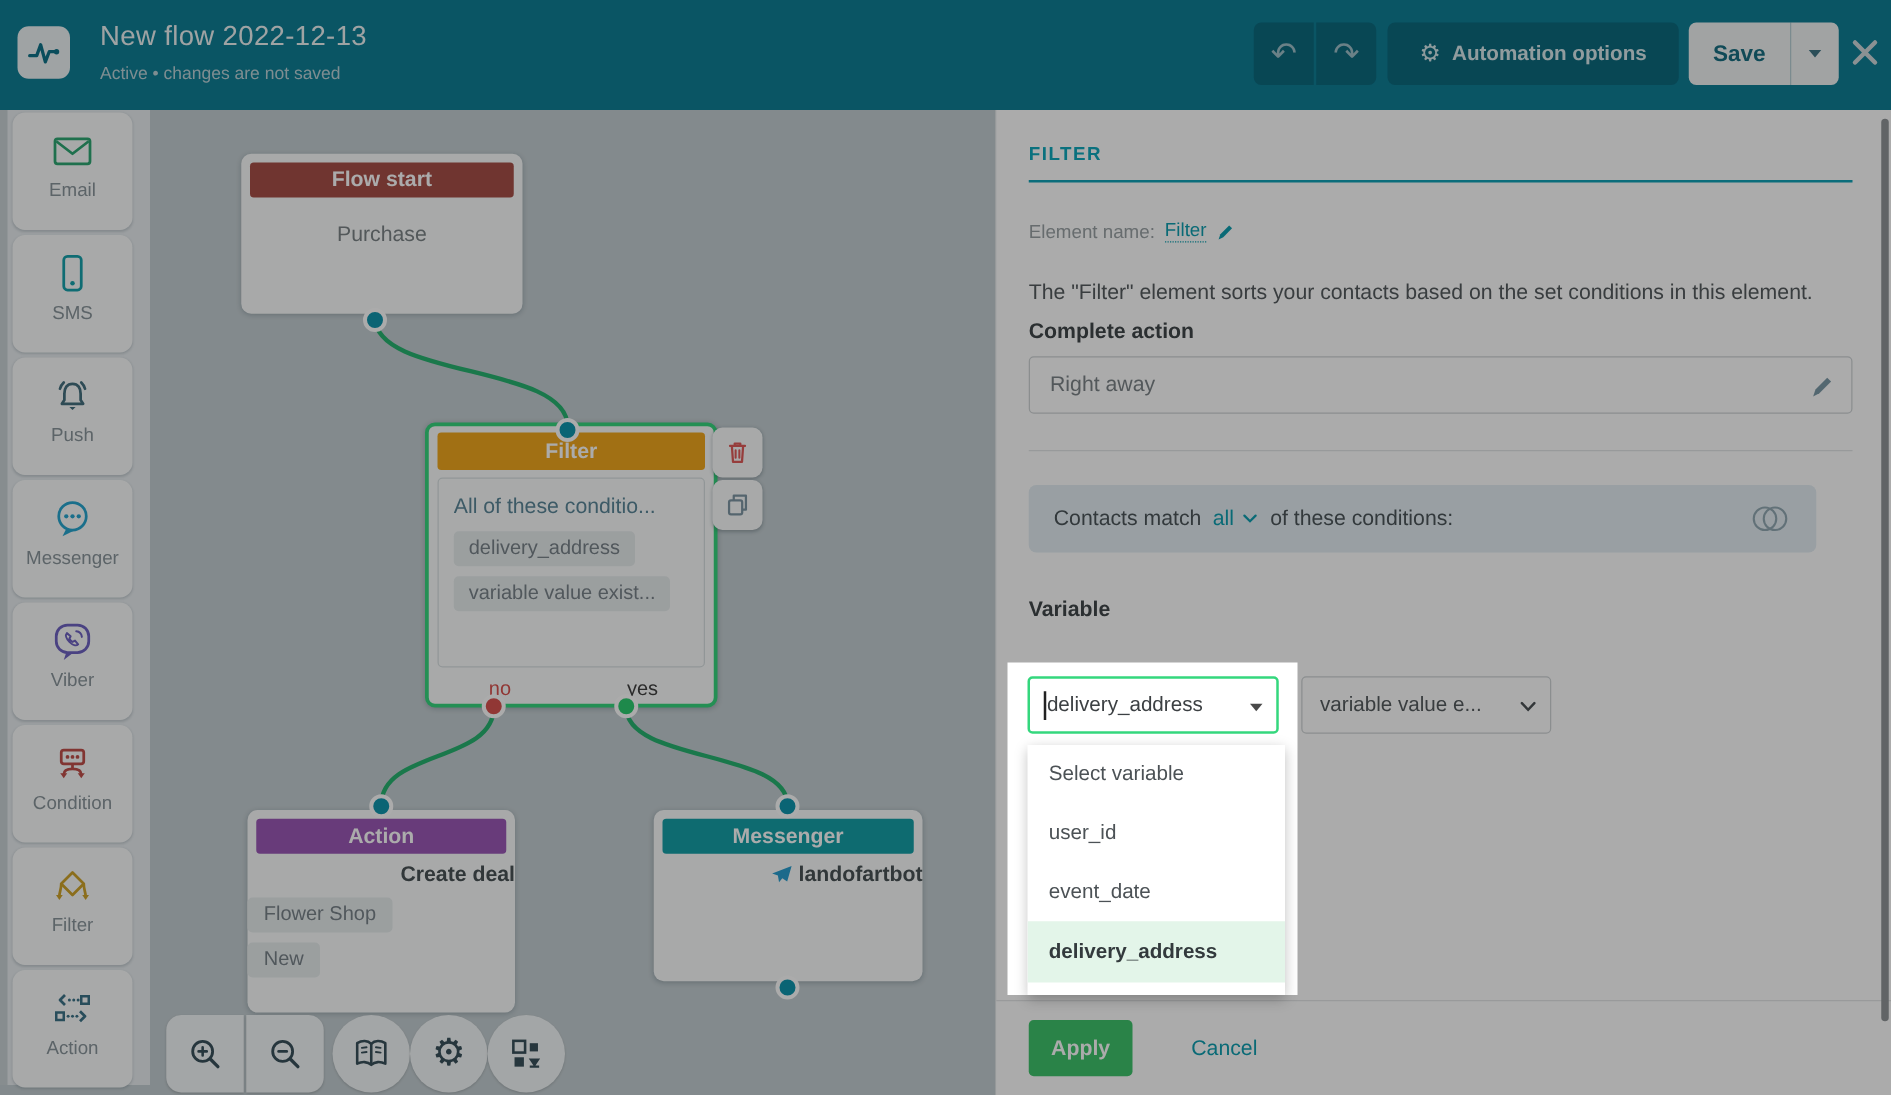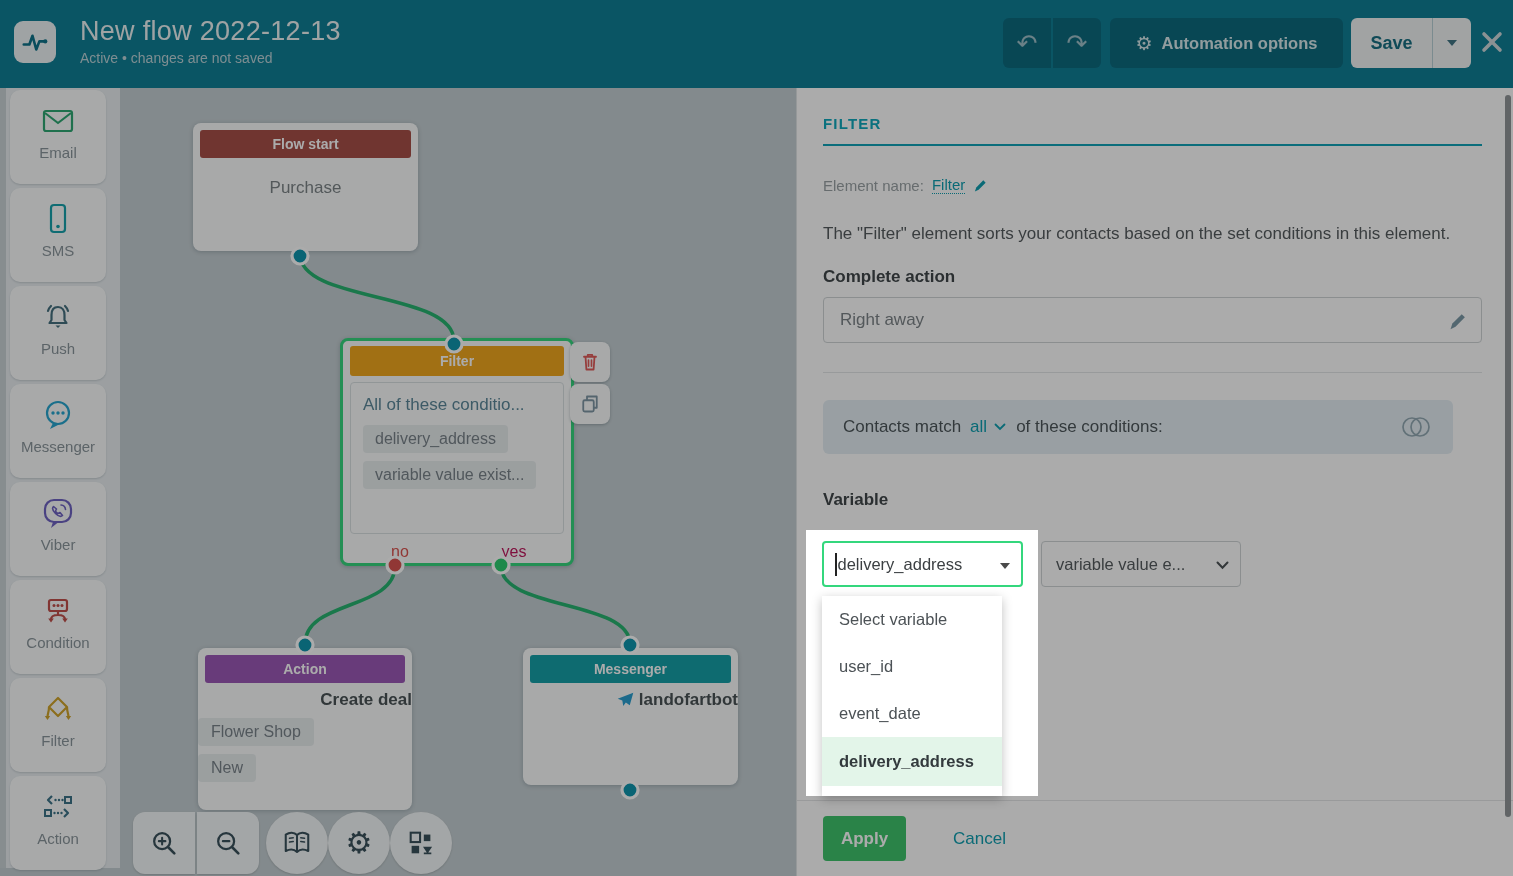--- a/index.html
+++ b/index.html
@@ -3,21 +3,21 @@
 <meta charset="utf-8">
 <style>
   * { margin:0; padding:0; box-sizing:border-box; }
   html,body { width:1513px; height:876px; overflow:hidden; }
   body { font-family:"Liberation Sans","DejaVu Sans",sans-serif; }
   .app { position:relative; width:1513px; height:876px; background:#c4ced2; overflow:hidden; }
 
   
   .header { position:absolute; left:0; top:0; width:1513px; height:88px; background:#0f7f96; z-index:10; }
   .logo { position:absolute; left:14px; top:21px; width:42px; height:42px; border-radius:9px; background:#eef4f5; display:flex; align-items:center; justify-content:center; }
-  .htitle { position:absolute; left:80px; top:16px; font-size:27px; color:#edf3f4; letter-spacing:.3px; }
+  .htitle { position:absolute; left:80px; top:16px; font-size:22px; color:#edf3f4; letter-spacing:.3px; }
   .hsub { position:absolute; left:80px; top:50px; font-size:14px; color:#bcd3d8; }
   .hbtn { position:absolute; top:18px; height:50px; background:#0d6a7e; display:flex; align-items:center; justify-content:center; cursor:pointer; }
   .undo { left:1003px; width:48px; border-radius:6px 0 0 6px; }
   .redo { left:1053px; width:48px; border-radius:0 6px 6px 0; }
   .arrow-glyph { font-size:25px; color:#9fc0c9; line-height:1; }
   .automation { left:1110px; width:233px; border-radius:6px; gap:9px; }
   .automation .gear-glyph { font-size:19px; color:#d4e7ea; }
   .automation span.lbl { font-size:16.5px; font-weight:bold; color:#d8e9ec; }
   .savebtn { position:absolute; left:1351px; top:18px; width:120px; height:50px; background:#f1f4f4; border-radius:6px; display:flex; }
   .save-main { flex:1; display:flex; align-items:center; justify-content:center; font-size:18px; font-weight:bold; color:#186f82; border-right:1px solid rgba(16,100,118,.25); cursor:pointer; }
@@ -29,33 +29,33 @@
   .sidebar { position:absolute; left:0; top:80px; width:120px; height:788px; background:#e9eef1; z-index:5; }
   .side-track { position:absolute; left:0; top:0; width:6px; height:788px; background:#c9d2d6; }
   .scard { position:absolute; left:10px; width:96px; height:94px; background:#fbfdfd; border-radius:10px; box-shadow:0 1px 2px rgba(40,60,70,.18); display:flex; flex-direction:column; align-items:center; justify-content:flex-start; padding-top:14px; cursor:grab; }
   .scard .slbl { margin-top:6px; font-size:15px; color:#8a959b; }
 
   
   .canvas { position:absolute; left:120px; top:88px; width:676px; height:788px; background:#c4ced2; overflow:hidden; }
   svg.wires { position:absolute; left:0; top:0; z-index:1; }
   svg.ports { position:absolute; left:0; top:0; z-index:3; pointer-events:none; }
   .node { position:absolute; background:#fbfdfd; border-radius:8px; box-shadow:0 1px 4px rgba(40,60,70,.25); z-index:2; cursor:pointer; }
-  .node-header { margin:7px; height:28px; border-radius:3px; color:#fff; font-weight:bold; font-size:14px; display:flex; align-items:center; justify-content:center; }
+  .node-header { margin:7px; height:28px; border-radius:3px; color:#fff; font-weight:bold; font-size:17px; display:flex; align-items:center; justify-content:center; }
   .n-flowstart { left:73px; top:35px; width:225px; height:128px; }
   .n-flowstart .node-header { background:#a85048; }
   .n-flowstart .ev { text-align:center; margin-top:20px; font-size:17px; color:#7c8487; }
   .n-filter { left:220px; top:250px; width:234px; height:228px; border:3px solid #36d67e; }
   .n-filter .node-header { background:#f0a71f; margin:5px 7px; height:30px; }
   .fbox { margin:6px 7px 0 7px; border:1px solid #d9e0e2; border-radius:4px; height:152px; padding:12px 8px 0 8px; overflow:hidden; }
   .fcond { color:#5b8799; font-size:17px; margin:0 0 10px 4px; white-space:nowrap; overflow:hidden; }
   .fchip { display:inline-block; background:#e8edee; border-radius:4px; padding:5px 12px; font-size:16px; color:#79838a; margin:0 0 8px 4px; white-space:nowrap; }
   .fouts { display:flex; margin-top:9px; font-size:16px; }
   .fouts span { flex:1; text-align:center; }
   .out-no { color:#d9534f; }
-  .out-yes { color:#be185d; }
+  .out-yes { color:#404040; }
   .n-action { left:78px; top:560px; width:214px; height:162px; }
   .n-action .node-header { background:#9b59b6; }
   .n-msgr { left:403px; top:560px; width:215px; height:137px; }
   .n-msgr .node-header { background:#16a0a8; }
   .ntitle { text-align:right; font-size:17px; font-weight:bold; color:#4a5356; margin-top:5px; }
   .ntitle .tg { vertical-align:-2px; margin-right:5px; }
   .chiprow { text-align:left; margin-top:8px; }
   .nchip { display:inline-block; background:#e8edee; border-radius:4px; padding:5px 13px; font-size:16px; color:#79838a; }
   .side-btn { position:absolute; width:40px; height:40px; background:#fbfdfd; border-radius:8px; box-shadow:0 1px 3px rgba(40,60,70,.3); display:flex; align-items:center; justify-content:center; z-index:2; cursor:pointer; }
   .btn-trash { left:450px; top:254px; }
@@ -69,21 +69,21 @@
   .tb-grid { left:270px; top:724px; }
   .gear-big { font-size:30px; color:#3a515c; line-height:1; }
 
   
   .panel { position:absolute; left:796px; top:88px; width:717px; height:788px; background:#ffffff; border-left:1px solid #e0e4e6; padding:0 31px 0 26px; z-index:5; }
   .p-head { margin-top:27px; font-size:15px; font-weight:bold; color:#10a9bd; letter-spacing:1.2px; }
   .p-rule { margin-top:12px; height:2px; background:#11a3b8; }
   .p-elrow { margin-top:30px; font-size:15px; color:#9aa2a5; display:flex; align-items:center; gap:8px; }
   .p-ellink { color:#0f9fb0; border-bottom:1px dotted #0f9fb0; cursor:pointer; }
   .p-desc { margin-top:26px; font-size:17px; color:#565c5f; line-height:1.6; width:645px; }
-  .p-label { margin-top:20px; font-size:17px; font-weight:bold; color:#40474a; }
+  .p-label { margin-top:8px; font-size:17px; font-weight:bold; color:#40474a; }
   .p-input { position:relative; margin-top:10px; height:46px; border:1px solid #cfd4d6; border-radius:4px; display:flex; align-items:center; padding:0 40px 0 16px; font-size:17px; color:#7d8488; cursor:text; }
   .p-input .pencil { position:absolute; right:13px; top:13px; }
   .p-div { margin-top:29px; border-top:1px solid #e3e6e8; }
   .p-match { margin-top:27px; height:54px; background:#e4eef4; border-radius:6px; display:flex; align-items:center; padding:0 20px; font-size:17px; color:#4d565a; width:630px; }
   .p-match .mode { color:#0f9fb0; margin:0 7px 0 9px; cursor:pointer; }
   .p-match .chev { margin-right:10px; cursor:pointer; }
   .p-match .venn { margin-left:auto; cursor:pointer; }
   .p-var { margin-top:36px; font-size:17px; font-weight:bold; color:#40474a; }
   .sel2 { position:absolute; left:244px; top:453px; width:200px; height:46px; border:1px solid #cfd4d6; border-radius:4px; background:#fff; display:flex; align-items:center; padding:0 30px 0 14px; font-size:16.5px; color:#565c5f; cursor:pointer; }
   .sel2 svg { position:absolute; right:11px; top:19px; }
@@ -91,21 +91,21 @@
   .applybtn { width:83px; height:45px; background:#3fc46c; border:none; border-radius:4px; color:#fff; font-size:17px; font-weight:bold; font-family:inherit; cursor:pointer; }
   .cancellink { margin-left:47px; font-size:17px; color:#0f9fb0; cursor:pointer; }
   .p-scroll { position:absolute; right:2px; top:7px; width:6px; height:722px; background:#919699; border-radius:3px; cursor:pointer; }
 
   
   .overlay { position:absolute; inset:0; background:rgba(0,0,0,0.33); z-index:50; }
   .spotlight { position:absolute; left:806px; top:530px; width:232px; height:266px; background:#ffffff; z-index:60; }
   .combo { position:absolute; left:16px; top:11px; width:201px; height:46px; border:2px solid #34d77d; border-radius:4px; background:#fff; display:flex; align-items:center; padding:0 28px 0 11px; font-size:16.5px; color:#3c4043; cursor:text; }
   .combo .cursorbar { width:1.5px; height:23px; background:#222; margin-right:1px; }
   .combo .caret { position:absolute; right:11px; top:20px; width:0; height:0; border-left:5px solid transparent; border-right:5px solid transparent; border-top:6px solid #4a4a4a; }
-  .ddlist { position:absolute; left:16px; top:66px; width:180px; height:200px; background:#fff; box-shadow:0 3px 10px rgba(0,0,0,.25); overflow:hidden; }
+  .ddlist { position:absolute; left:16px; top:66px; width:206px; height:200px; background:#fff; box-shadow:0 3px 10px rgba(0,0,0,.25); overflow:hidden; }
   .dditem { height:47px; line-height:47px; padding-left:17px; font-size:16.5px; color:#4c5256; cursor:pointer; white-space:nowrap; }
   .dditem.selected { height:49px; line-height:49px; background:#e3f5e9; font-weight:bold; color:#333a3d; }
 </style>
 </head>
 <body>
 
 <div class="app">
 
   <div class="header">
     <div class="logo">

